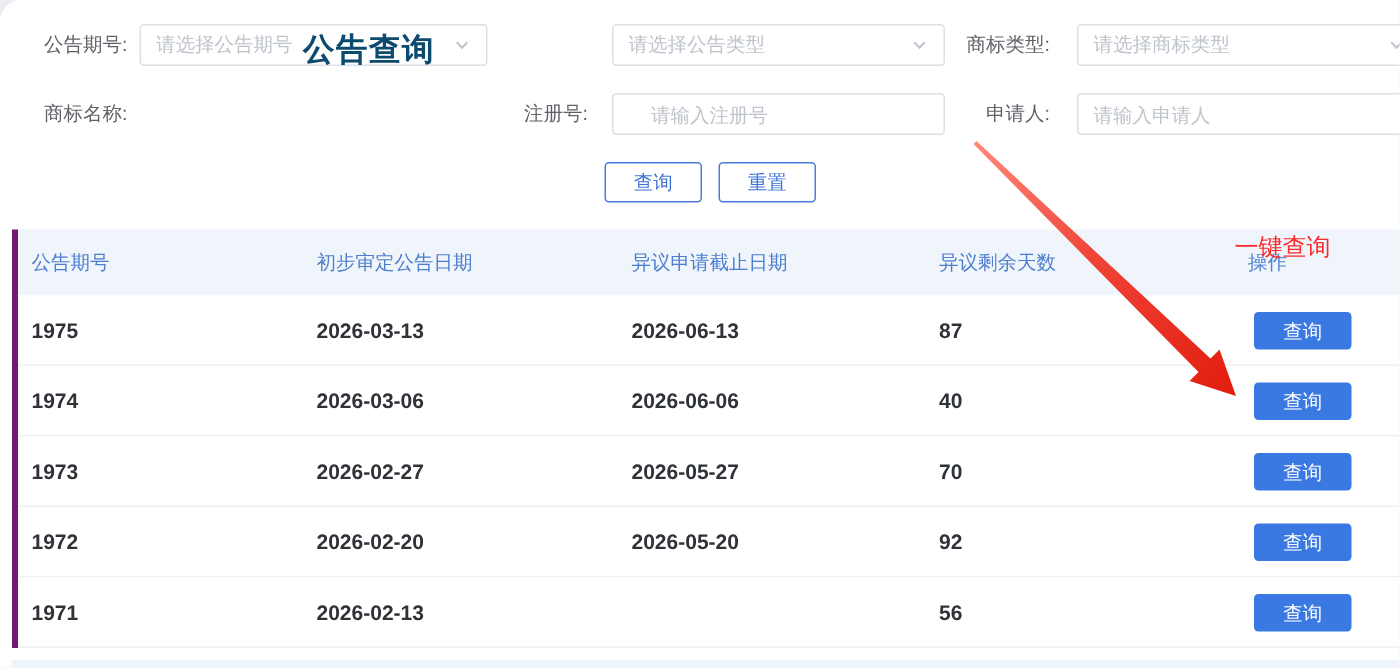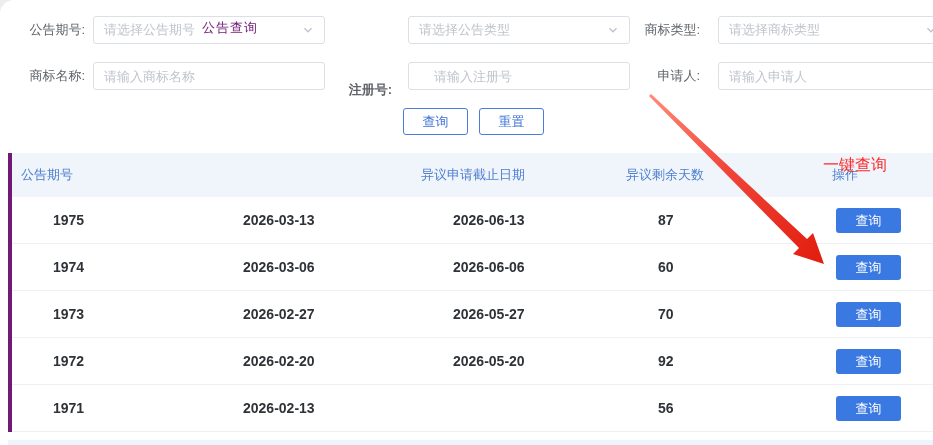--- a/index.html
+++ b/index.html
@@ -47,35 +47,35 @@
     position:relative; height:44px; background:#f0f5fb;
   }
   .thead .c { color:#4d7ecf; font-size:13px; line-height:44px; }
   .trow {
     position:relative; height:47px; background:#fff;
     border-bottom:1px solid #edf0f5;
   }
   .c { position:absolute; top:0; line-height:47px; white-space:nowrap; }
   .c1 { left:9px; }  .c2 { left:199px; } .c3 { left:409px; }
   .c4 { left:614px; } .c5 { left:820px; }
-  .trow .c { font-size:14px; font-weight:600; color:#2f3338;margin-left:32px; }
+  .trow .c { font-size:14px; font-weight:600; color:#2f3338; }
   .row-btn {
     position:absolute; left:824px; top:11px; width:65px; height:25px;
     background:#3a79e2; border:none; border-radius:3px;
     color:#fff; font-size:13px; cursor:pointer; font-family:inherit;
   }
   .bottom-band {
     position:absolute; left:8px; top:440px; width:925px; height:5px;
     background:#eef4fb;
   }
 
   
   .ann-title {
     position:absolute; left:202px; top:19px;
-    font-size:13px; font-weight:normal; color:#701a75; letter-spacing:1px;
+    font-size:21px; font-weight:bold; color:#0c4a6e; letter-spacing:1px;
   }
   .ann-oneclick {
     position:absolute; left:823px; top:155px;
     font-size:16px; color:#fb2a2a;
   }
   .arrow-layer {
     position:absolute; left:0; top:0; width:933px; height:445px;
     pointer-events:none;
   }
 </style>
@@ -107,52 +107,52 @@
   <div class="fbox" style="left:718px; top:16px; width:230px;">
     <span class="ph">请选择商标类型</span>
     <span class="chev">
       <svg width="12" height="12" viewBox="0 0 12 12">
           <path d="M2.5 4.2 L6 7.8 L9.5 4.2" stroke="#c0c4cc" stroke-width="1.4" fill="none"></path>
         </svg>
     </span>
   </div>
 
   <span class="flabel" style="left:10px; top:62px; width:75px;">商标名称:</span>
-  <input class="fbox" style="left: 93px; top: 62px; width: 232px;" placeholder="请输入商标名称">
 
-  <span class="flabel" style="left:317px; top:76px; width:75px;font-weight:bold;">注册号:</span>
+  <span class="flabel" style="left:317px; top:62px; width:75px;">注册号:</span>
   <input class="fbox" style="left: 408px; top: 62px; width: 222px; padding-left: 25px;" placeholder="请输入注册号">
 
   <span class="flabel" style="left:625px; top:62px; width:75px;">申请人:</span>
   <input class="fbox" style="left: 718px; top: 62px; width: 230px;" placeholder="请输入申请人">
 
   <button class="outline-btn" style="left:403px;">查询</button>
   <button class="outline-btn" style="left:479px;">重置</button>
 
   <div class="table">
     <div class="thead">
       <span class="c c1">公告期号</span>
+      <span class="c c2">初步审定公告日期</span>
       <span class="c c3">异议申请截止日期</span>
       <span class="c c4">异议剩余天数</span>
       <span class="c c5">操作</span>
     </div>
     <div id="tbody">
   <div class="trow">
     <span class="c c1">1975</span>
     <span class="c c2">2026-03-13</span>
     <span class="c c3">2026-06-13</span>
     <span class="c c4">87</span>
     <button class="row-btn">查询</button>
   </div>
 
   <div class="trow">
     <span class="c c1">1974</span>
     <span class="c c2">2026-03-06</span>
     <span class="c c3">2026-06-06</span>
-    <span class="c c4">60</span>
+    <span class="c c4">40</span>
     <button class="row-btn">查询</button>
   </div>
 
   <div class="trow">
     <span class="c c1">1973</span>
     <span class="c c2">2026-02-27</span>
     <span class="c c3">2026-05-27</span>
     <span class="c c4">70</span>
     <button class="row-btn">查询</button>
   </div>

